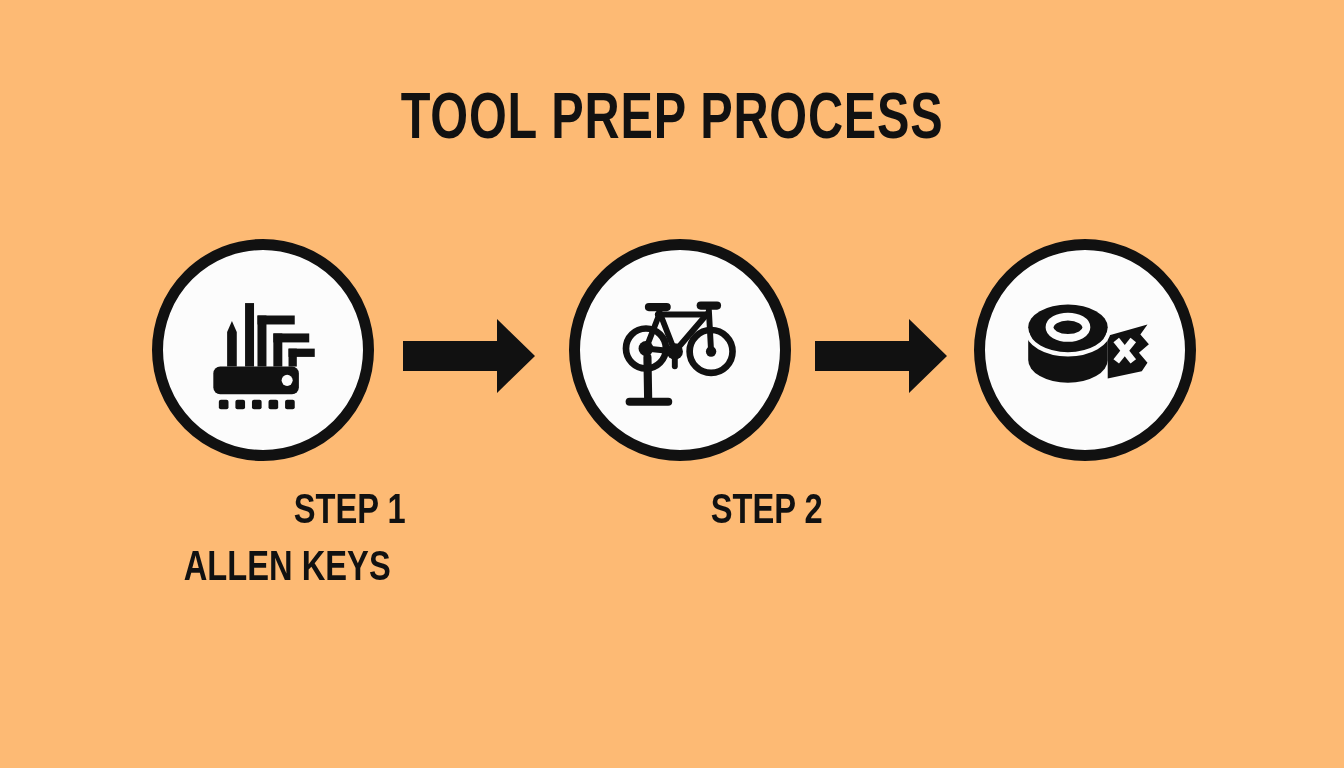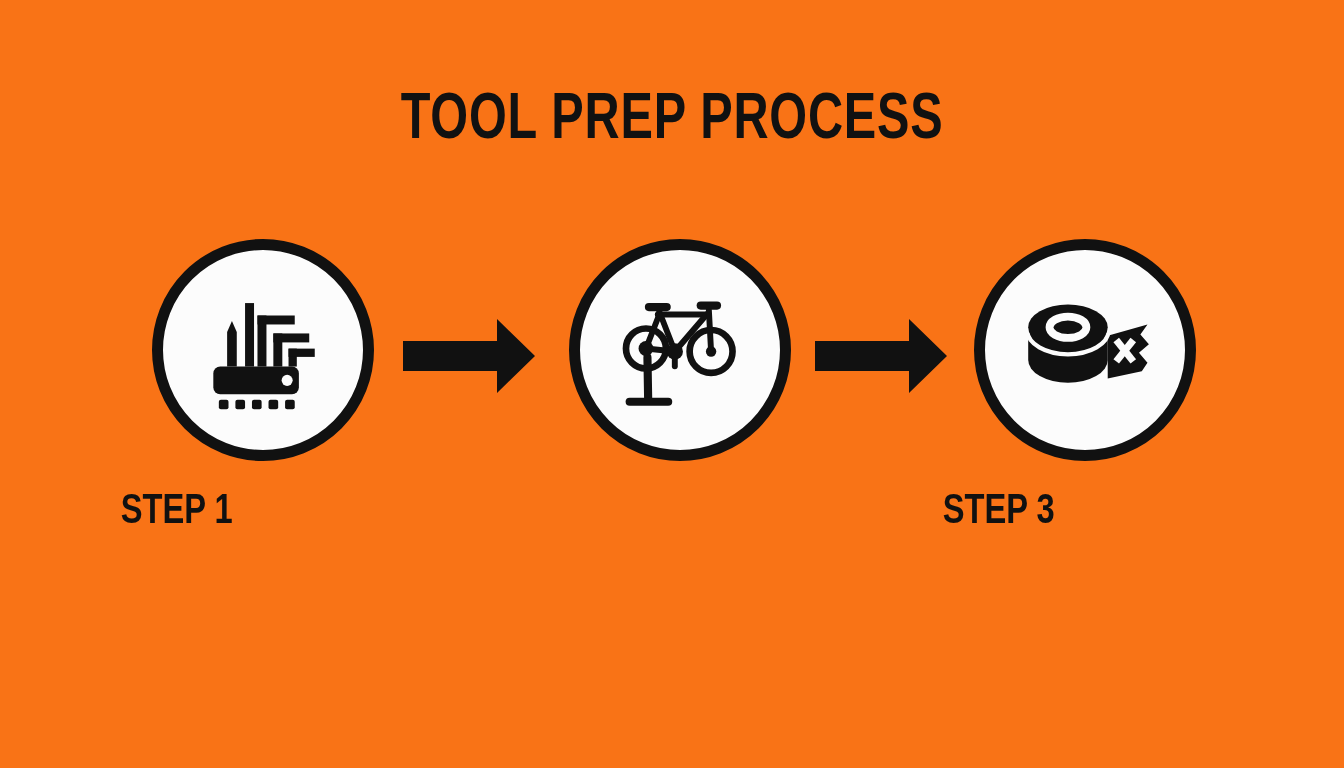--- a/index.html
+++ b/index.html
@@ -4,21 +4,21 @@
 <style>
   html, body { margin: 0; padding: 0; }
   body {
     font-family: "Liberation Sans", "DejaVu Sans", sans-serif;
     background: #ffffff;
   }
   .canvas {
     position: relative;
     width: 1344px;
     height: 768px;
-    background: #f97316;
+    background: #fdba74;
     overflow: hidden;
     color: #111111;
   }
   .cond {
     display: inline-block;
     transform: scaleX(0.76);
     transform-origin: 50% 50%;
     white-space: nowrap;
   }
   .title {
@@ -31,21 +31,21 @@
     font-size: 64px;
     font-weight: 700;
     line-height: 1;
     letter-spacing: 1px;
     color: #111111;
   }
   .step {
     position: absolute;
     top: 239px;
     width: 320px;
-    text-align: left;
+    text-align: right;
   }
   .circle {
     width: 200px;
     height: 200px;
     margin: 0 auto;
     border: 11px solid #111111;
     border-radius: 50%;
     background: #fcfcfc;
     display: flex;
     align-items: center;
@@ -94,20 +94,21 @@
           <rect x="18" y="86" width="7" height="7" rx="1.5"></rect>
           <rect x="30" y="86" width="7" height="7" rx="1.5"></rect>
           <rect x="42" y="86" width="7" height="7" rx="1.5"></rect>
           <rect x="54" y="86" width="7" height="7" rx="1.5"></rect>
           <rect x="66" y="86" width="7" height="7" rx="1.5"></rect>
         </g>
         <circle cx="67.5" cy="72" r="4" fill="#fcfcfc"></circle>
       </svg>
     </div>
     <div class="step-label"><span class="cond">STEP 1</span></div>
+    <div class="step-name"><span class="cond">ALLEN KEYS</span></div>
   </section>
 
   <svg class="arrow arrow-1" width="132" height="74" viewBox="0 0 132 74">
     <polygon points="0,22 94,22 94,0 132,37 94,74 94,52 0,52" fill="#111111"></polygon>
   </svg>
 
   <section class="step" style="left:520px">
     <div class="circle">
       <svg width="148" height="148" viewBox="0 0 100 100">
         <g stroke="#111111" fill="none" stroke-width="4.5">
@@ -129,36 +130,36 @@
           <path d="M28,55 L28.5,84"></path>
           <path d="M16,85 L42,85"></path>
         </g>
         <g fill="#111111">
           <circle cx="27" cy="49" r="5"></circle>
           <circle cx="46.5" cy="51" r="5.5"></circle>
           <circle cx="71" cy="51" r="3.5"></circle>
         </g>
       </svg>
     </div>
+    <div class="step-label"><span class="cond">STEP 2</span></div>
   </section>
 
   <svg class="arrow arrow-2" width="132" height="74" viewBox="0 0 132 74">
     <polygon points="0,22 94,22 94,0 132,37 94,74 94,52 0,52" fill="#111111"></polygon>
   </svg>
 
   <section class="step" style="left:925px">
     <div class="circle">
       <svg width="142" height="142" viewBox="0 0 100 100">
         <polygon points="66,40 94,32 89,39 95,46 88,52 94,59 90,65 66,70" fill="#111111"></polygon>
         <g stroke="#fcfcfc" stroke-width="5" stroke-linecap="butt">
           <path d="M72,43 L84,58" fill="none"></path>
           <path d="M84,43 L72,58" fill="none"></path>
         </g>
         <path d="M10,34 L10,57 A28,16 0 0 0 66,57 L66,34 Z" fill="#111111"></path>
         <ellipse cx="38" cy="36.5" rx="28.5" ry="16.5" fill="none" stroke="#fcfcfc" stroke-width="3"></ellipse>
         <ellipse cx="38" cy="34" rx="28" ry="16" fill="#111111"></ellipse>
         <ellipse cx="38" cy="34" rx="13" ry="7.5" fill="none" stroke="#fcfcfc" stroke-width="5.5"></ellipse>
       </svg>
     </div>
-    <div class="step-label"><span class="cond">STEP 3</span></div>
   </section>
 
 </div>
 
 </body></html>

